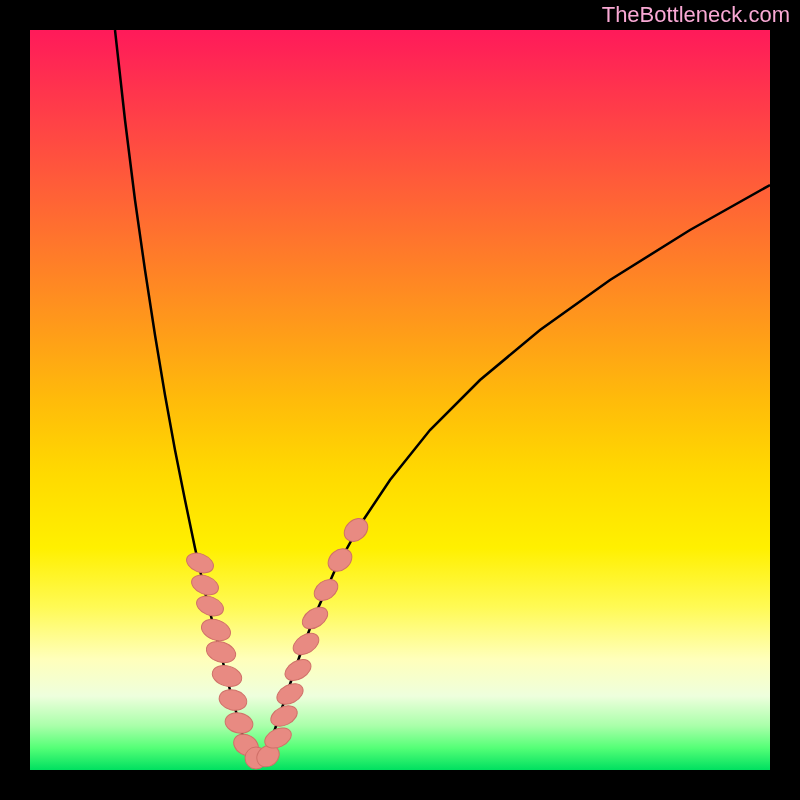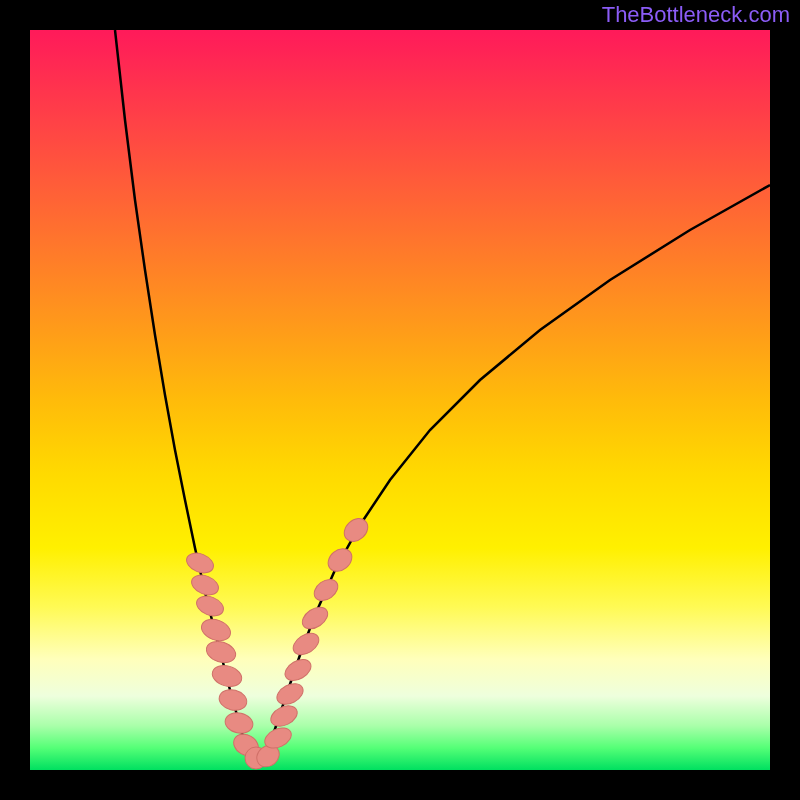--- a/index.html
+++ b/index.html
@@ -8,21 +8,21 @@
     height: 800px;
     background: #000;
     position: relative;
     overflow: hidden;
     font-family: Arial, sans-serif;
   }
   .watermark {
     position: absolute;
     top: 2px;
     right: 10px;
-    color: #8b5cf6;
+    color: #f9a8d4;
     font-size: 22px;
     font-weight: 500;
     z-index: 10;
   }
   .plot-area {
     position: absolute;
     top: 30px;
     left: 30px;
     width: 740px;
     height: 740px;

